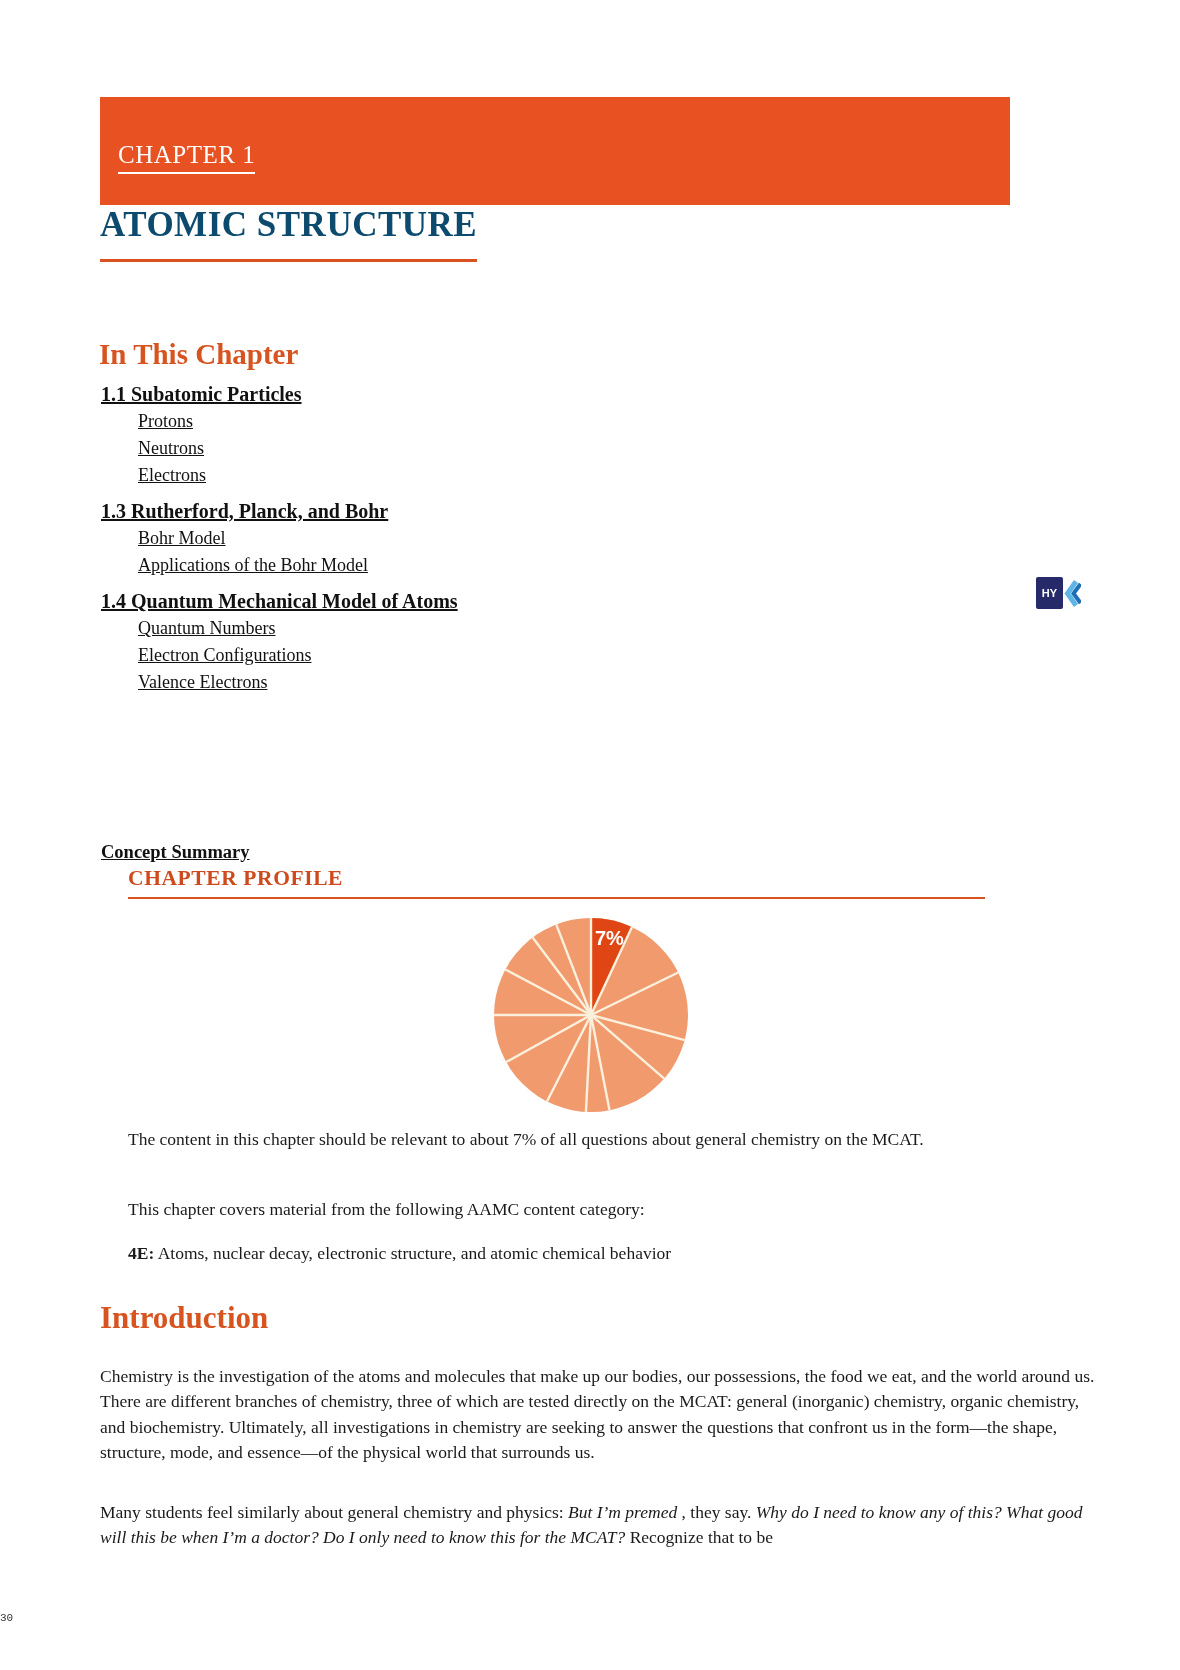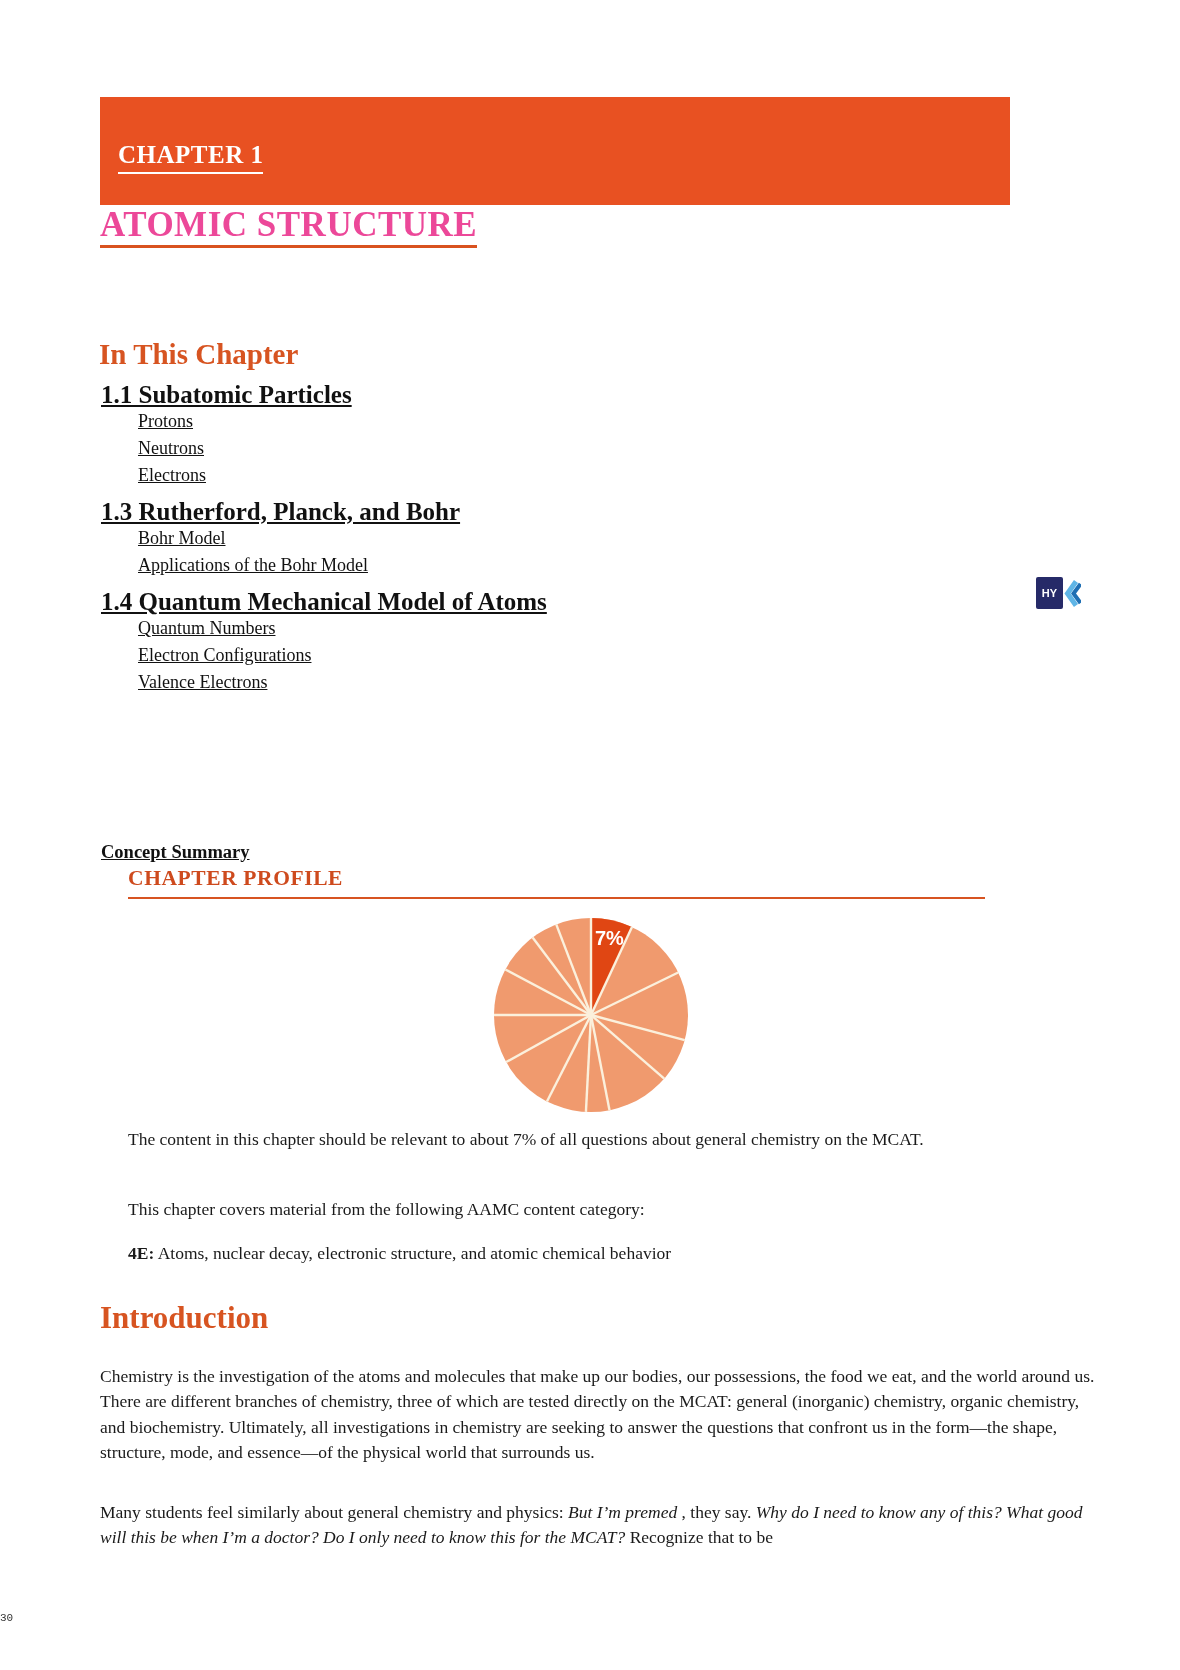--- a/index.html
+++ b/index.html
@@ -18,56 +18,56 @@
   .banner {
     position: absolute;
     left: 100px; top: 97px;
     width: 910px; height: 108px;
     background: #E85122;
   }
   .banner-kicker {
     position: absolute;
     left: 18px; top: 44px;
     font-size: 25px;
-    font-weight: bold;
+    font-weight: normal;
     color: #ffffff;
     letter-spacing: 0.5px;
     border-bottom: 2px solid #ffffff;
     padding-bottom: 3px;
     display: inline-block;
   }
   .main-title {
     position: absolute;
     left: 100px; top: 205px;
     font-size: 35px;
     font-weight: bold;
-    color: #ec4899;
+    color: #0c4a6e;
     letter-spacing: 0.5px;
     border-bottom: 3px solid #D9521F;
-    padding-bottom: 0;
+    padding-bottom: 14px;
     display: inline-block;
   }
 
   
   .in-this-chapter {
     position: absolute;
     left: 99px; top: 338px;
     font-size: 29px;
     font-weight: bold;
     color: #D75421;
   }
   .toc {
     position: absolute;
     left: 101px; top: 381px;
     font-size: 18px;
   }
   .toc-section { margin-bottom: 9px; }
   .toc-head {
     font-weight: bold;
-    font-size: 25px;
+    font-size: 20px;
     line-height: 27px;
     text-decoration: underline;
     color: #111;
     cursor: pointer;
   }
   .toc-item {
     margin-left: 37px;
     font-size: 18px;
     line-height: 27px;
     text-decoration: underline;

